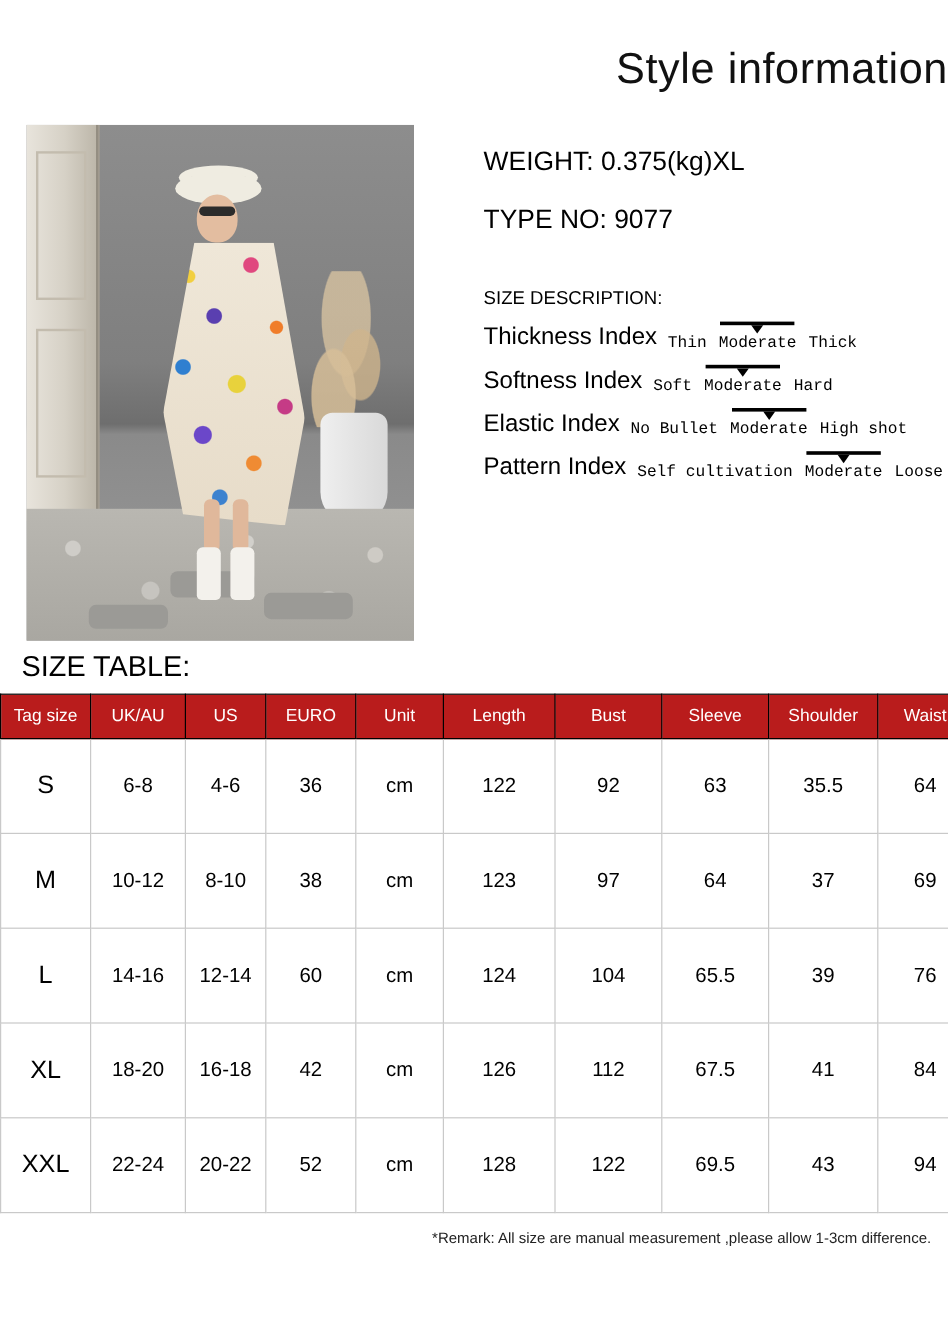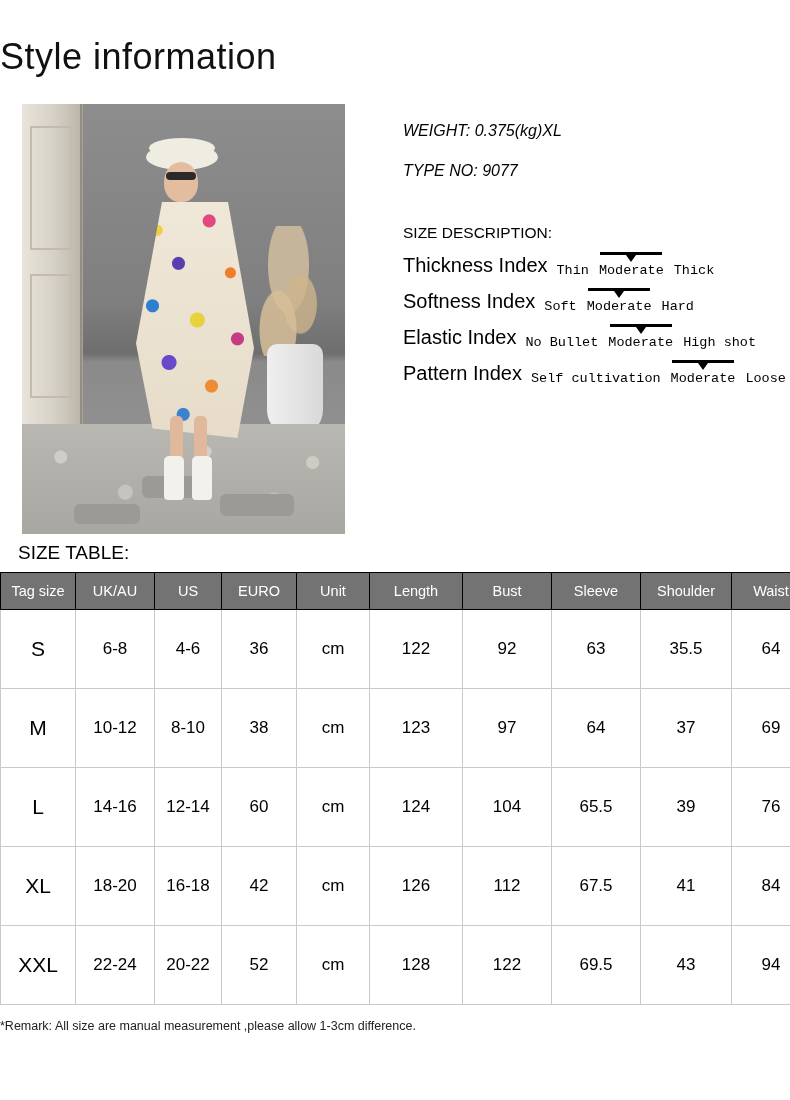--- a/index.html
+++ b/index.html
@@ -11,21 +11,21 @@
     height: 1100px;
     background: #ffffff;
     font-family: "Liberation Sans", sans-serif;
     color: #000000;
     position: relative;
     overflow: hidden;
   }
 
   
   .page-title {
-    text-align: left;
+    text-align: right;
     font-size: 36px;
     font-weight: 400;
     letter-spacing: 0.5px;
     margin: 36px 0 0 0;
     color: #111;
   }
 
   
   .top-area {
     display: flex;
@@ -159,24 +159,23 @@
   .photo .boot.r { left: 74px; }
 
   
   .info-col {
     flex: 1 1 auto;
     padding-left: 58px;
     padding-top: 18px;
     box-sizing: border-box;
   }
   .info-line {
-    font-size: 16px;
+    font-size: 22px;
     margin-bottom: 22px;
     white-space: nowrap;
-    font-style: italic;
   }
   .index-heading {
     font-size: 15.5px;
     margin-top: 44px;
     margin-bottom: 12px;
   }
 
   .index-row {
     display: flex;
     align-items: flex-end;
@@ -215,48 +214,48 @@
     transform: translateX(-50%);
     top: -8px;
     width: 0; height: 0;
     border-left: 5px solid transparent;
     border-right: 5px solid transparent;
     border-top: 7px solid #000;
   }
 
   
   .size-title {
-    font-size: 19px;
+    font-size: 24px;
     padding: 8px 0 8px 18px;
   }
   table.size-table {
     width: 770px;
     margin: 0 auto;
     border-collapse: collapse;
     table-layout: fixed;
   }
   table.size-table th {
-    background: #737373;
+    background: #b91c1c;
     color: #fff;
     font-weight: 400;
     font-size: 14.5px;
     height: 34px;
     border: 1px solid #000;
   }
   table.size-table td {
     border: 1px solid #c9c9c9;
     text-align: center;
     height: 76px;
     font-size: 17px;
   }
   table.size-table td.tag {
     font-size: 21px;
   }
   .remark {
-    text-align: left;
+    text-align: right;
     font-size: 12.5px;
     padding: 14px 14px 0 0;
     color: #222;
   }
 </style>
 </head>
 <body>
 
 <h1 class="page-title">Style information</h1>
 

